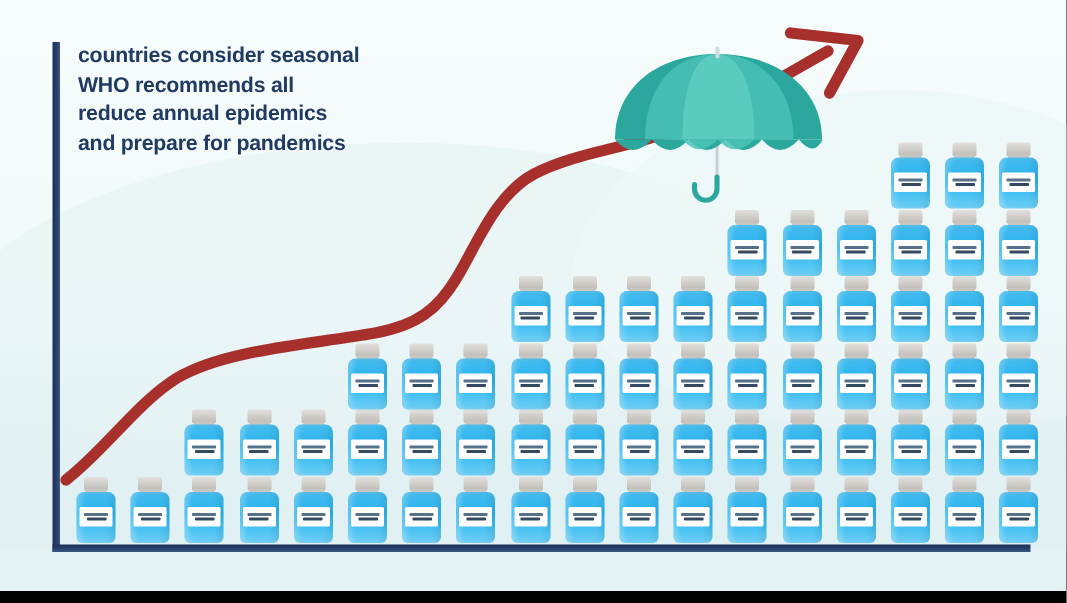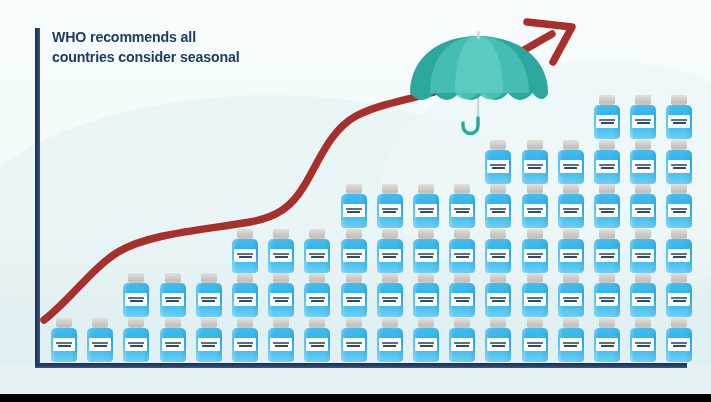--- a/index.html
+++ b/index.html
@@ -95,22 +95,24 @@
 
   <div class="bg-base"></div>
   <div class="wave-a"></div>
   <div class="wave-b"></div>
   <div class="wave-c"></div>
 
   <div class="axis-v"></div>
   <div class="axis-h"></div>
 
   <div class="headline">
+    <span class="ln">countries consider seasonal</span>
     <span class="ln">WHO recommends all</span>
-    <span class="ln">countries consider seasonal</span>
+    <span class="ln">reduce annual epidemics</span>
+    <span class="ln">and prepare for pandemics</span>
   </div>
 
   <div id="grid">
       <div class="vial" style="left: 49px; top: 318px;">
         <span class="cap"></span>
         <span class="neck"></span>
         <span class="body">
           <span class="shine"></span>
         </span>
         <span class="label" title="influenza vaccine">

